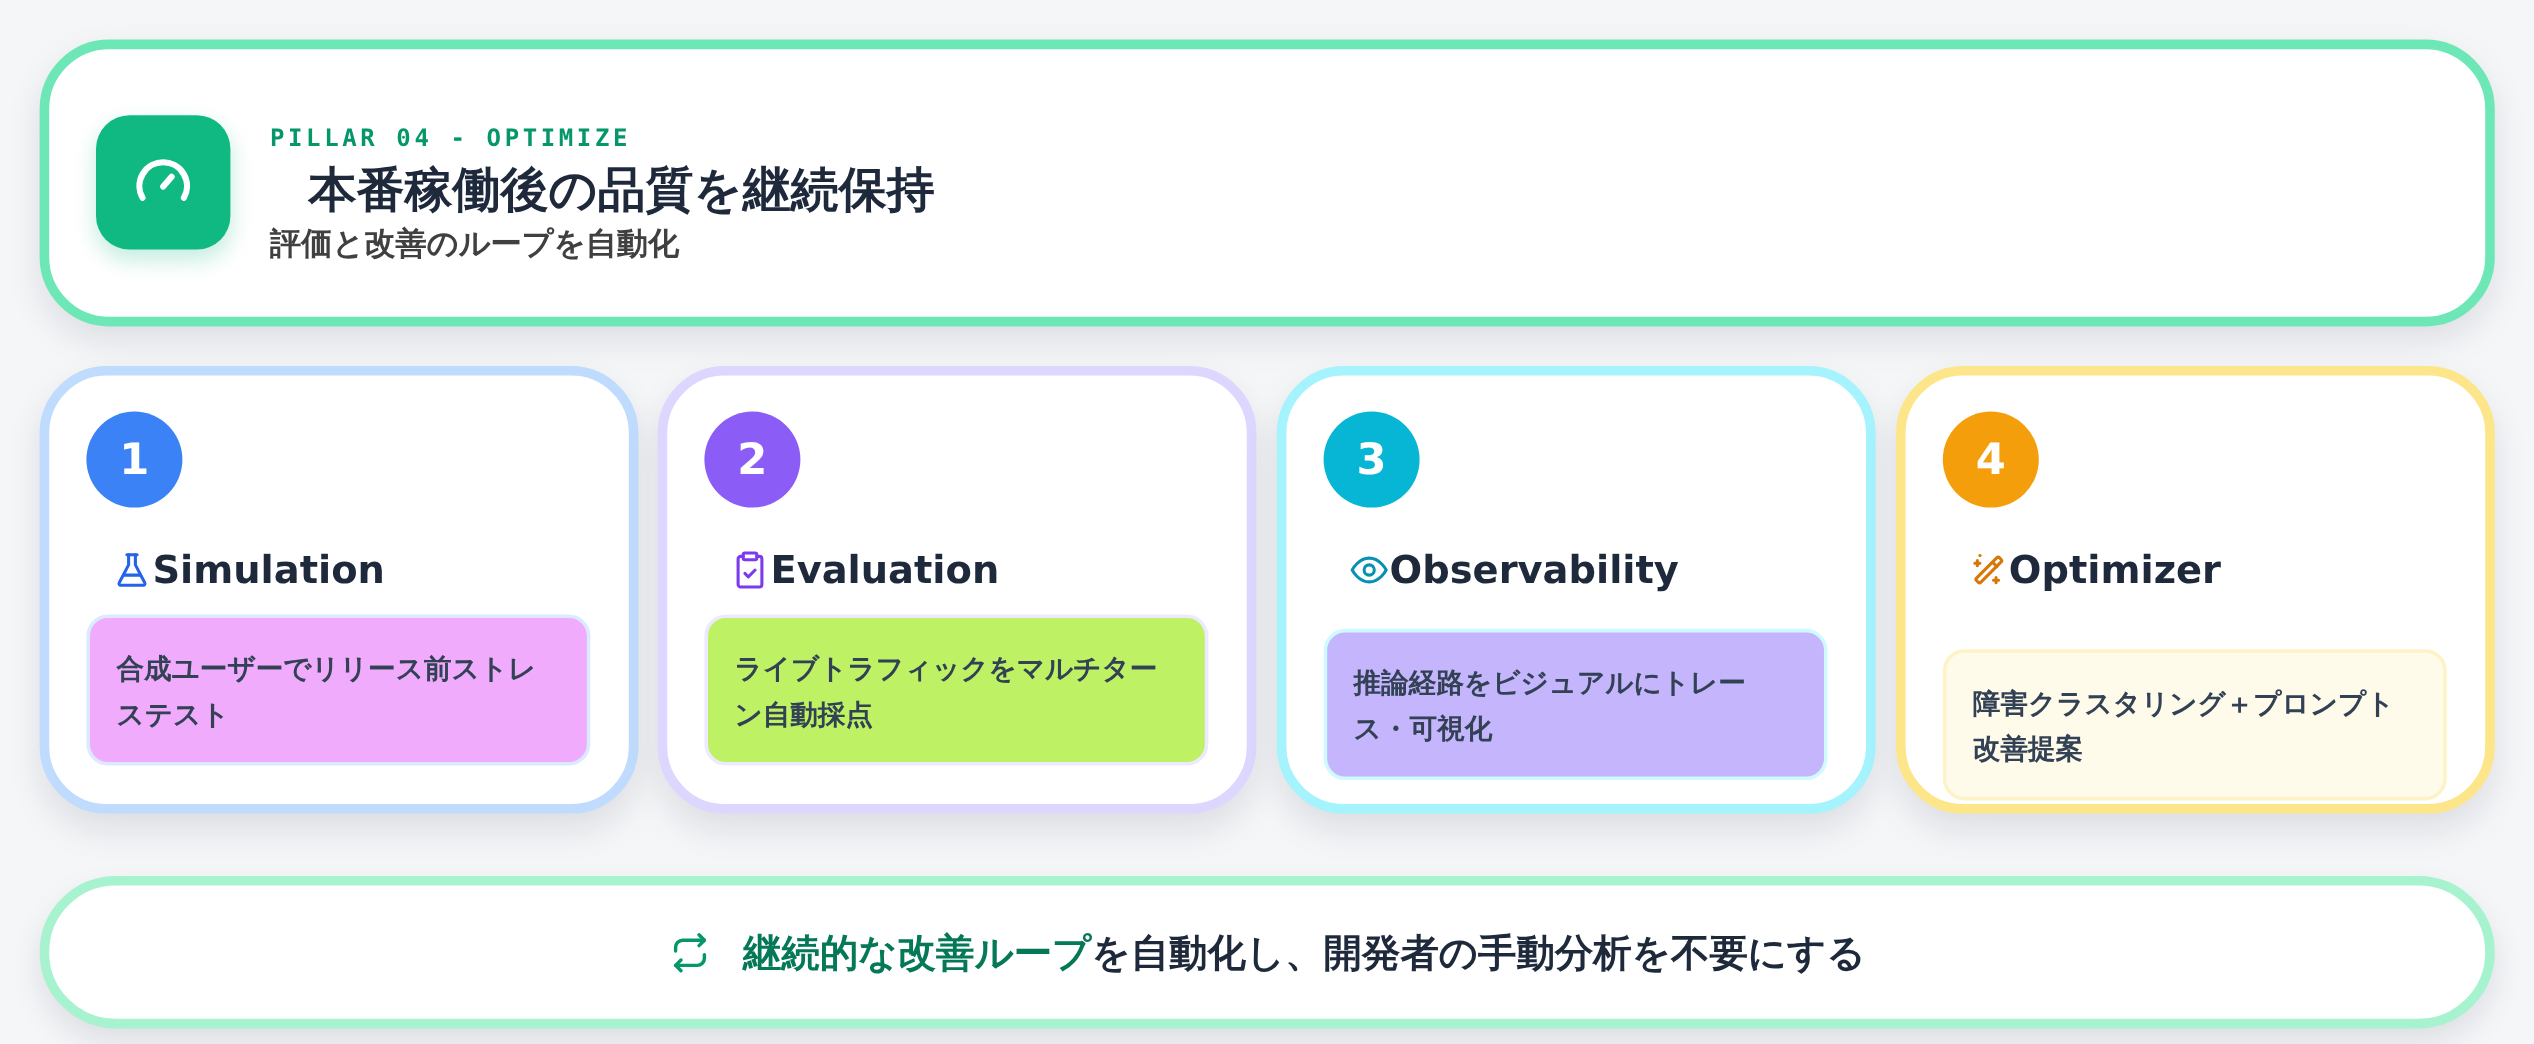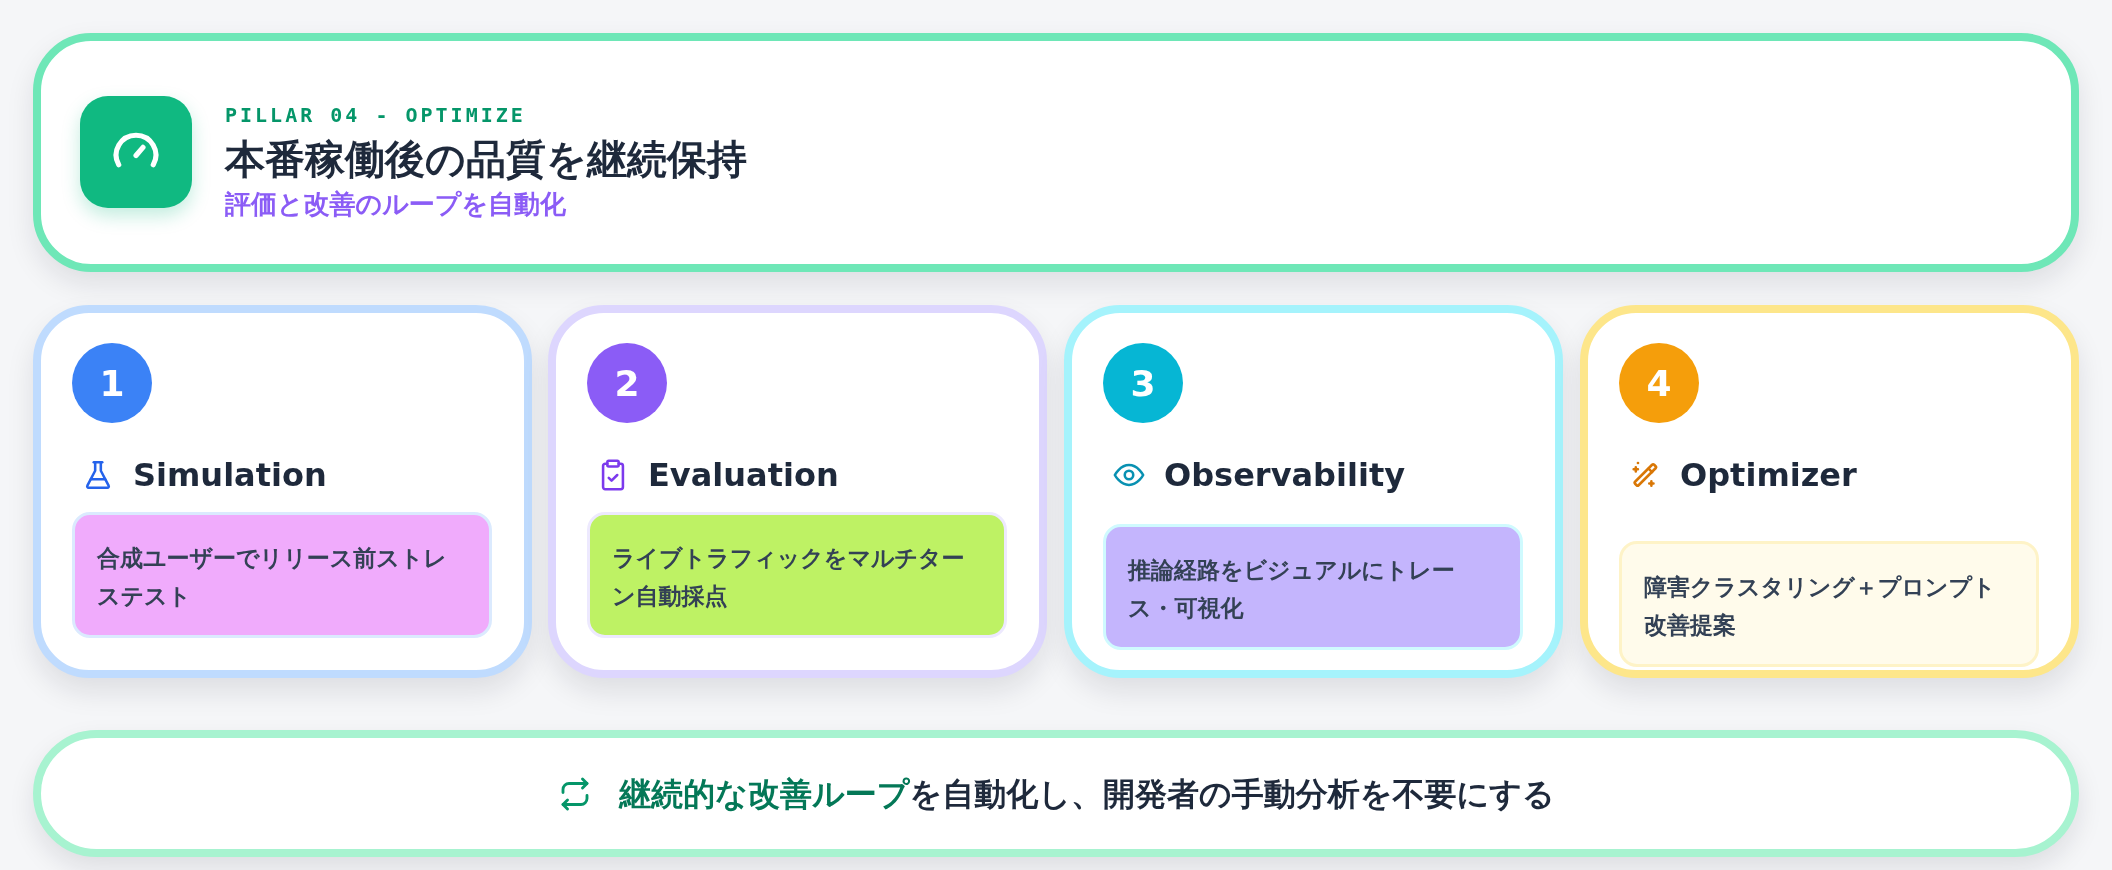--- a/index.html
+++ b/index.html
@@ -28,44 +28,45 @@
   .header-text { position: absolute; left: 184px; top: 62px; }
   .eyebrow {
     font-family: "DejaVu Sans Mono", "Liberation Mono", monospace;
     font-weight: bold; font-size: 20px; letter-spacing: 3px;
     color: #059669; line-height: 24px;
   }
   .title {
     margin-top: 6px;
     font-weight: bold; font-size: 40px; line-height: 52px;
     color: #1e293b;
+    margin-left: 32px;
   }
   .subtitle {
     margin-top: 2px;
     font-weight: bold; font-size: 26px; line-height: 34px;
-    color: #8b5cf6;
+    color: #404040;
   }
 
   
   .step-card {
     position: absolute; top: 305px; width: 499px; height: 373px;
     background: #ffffff;
     border: 8px solid;
     border-radius: 56px;
     box-shadow: 0 14px 28px rgba(15, 23, 42, 0.10);
   }
   .step-num {
     position: absolute; left: 31px; top: 30px; width: 80px; height: 80px;
     border-radius: 50%;
     color: #ffffff; font-weight: bold; font-size: 36px;
     display: flex; align-items: center; justify-content: center;
   }
   .step-head {
-    position: absolute; left: 40px; top: 142px;
-    display: flex; align-items: center; gap: 18px;
+    position: absolute; left: 52px; top: 142px;
+    display: flex; align-items: center; 
   }
   .step-icon { width: 34px; height: 34px; display: flex; align-items: center; justify-content: center; }
   .step-title {
     font-weight: bold; font-size: 32px; color: #1e293b; line-height: 40px;
   }
   .step-desc {
     position: absolute; left: 31px; top: 199px; width: 420px; height: 126px;
     border: 3px solid; border-radius: 18px;
     padding: 24px 22px 0 22px;
     font-weight: bold; font-size: 23px; line-height: 38px;

